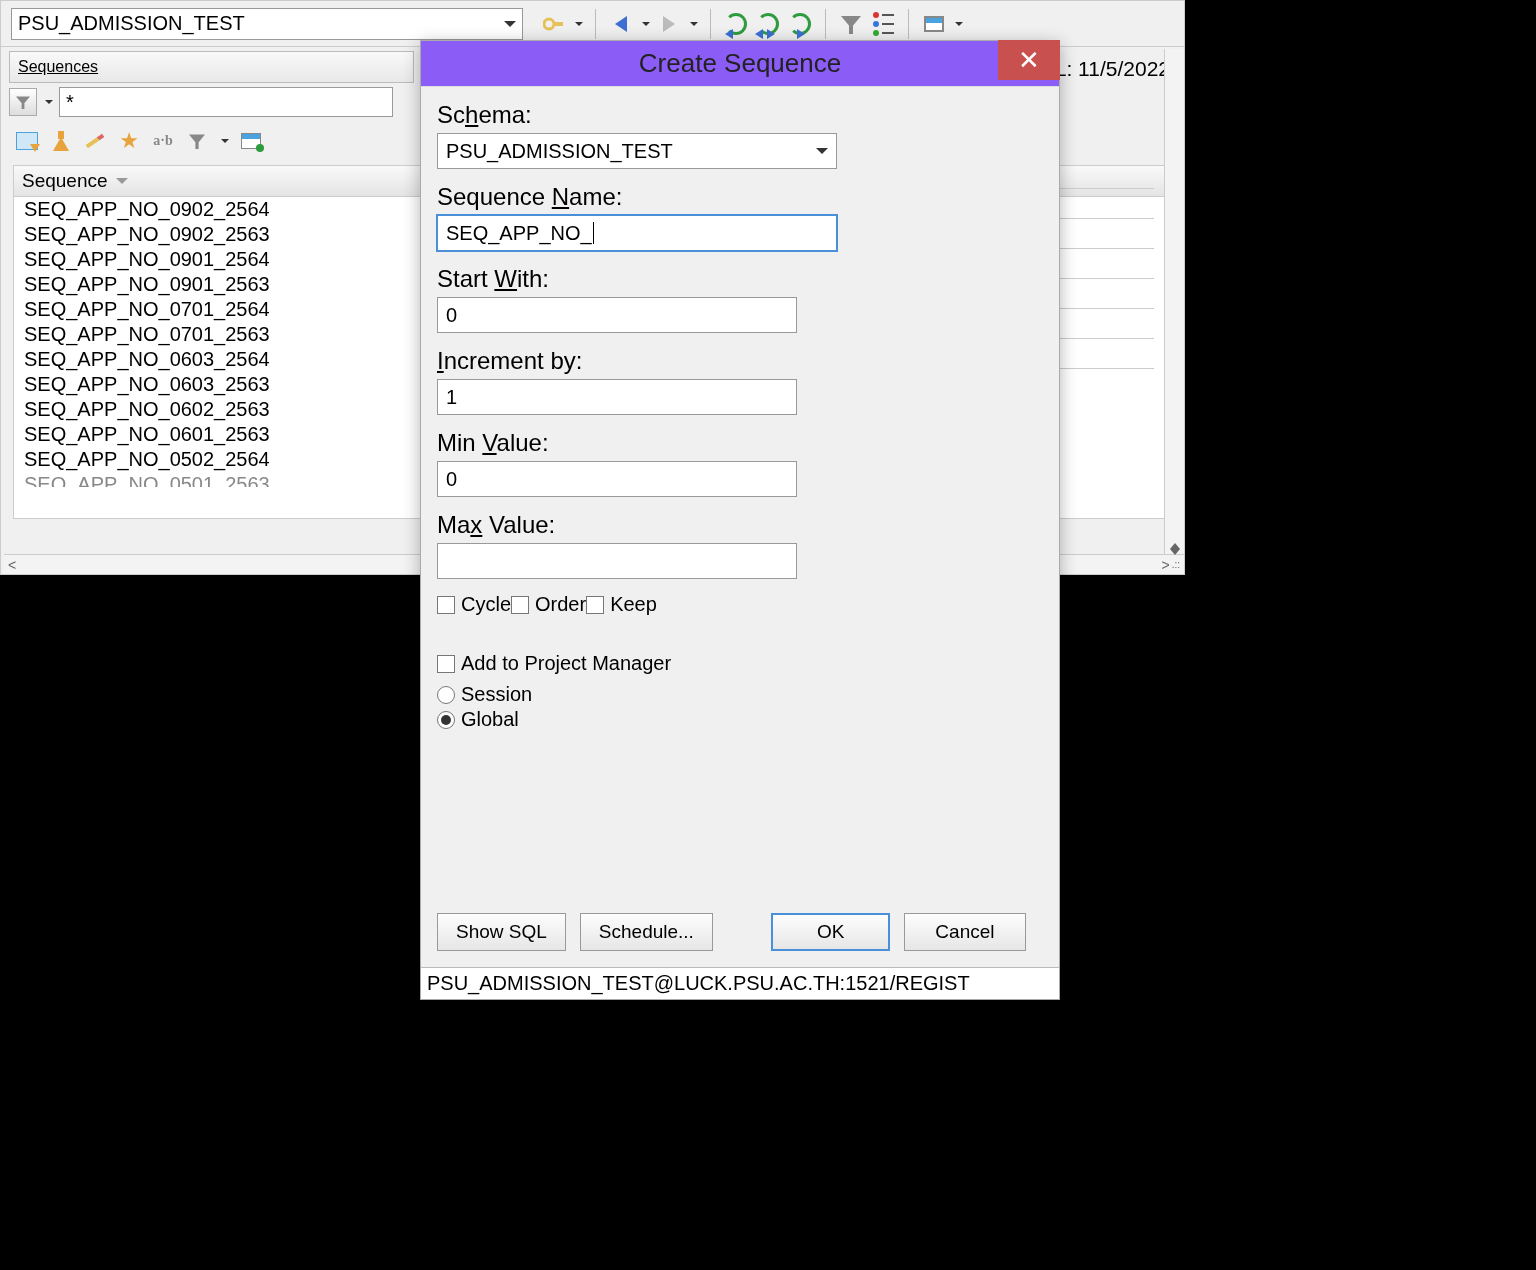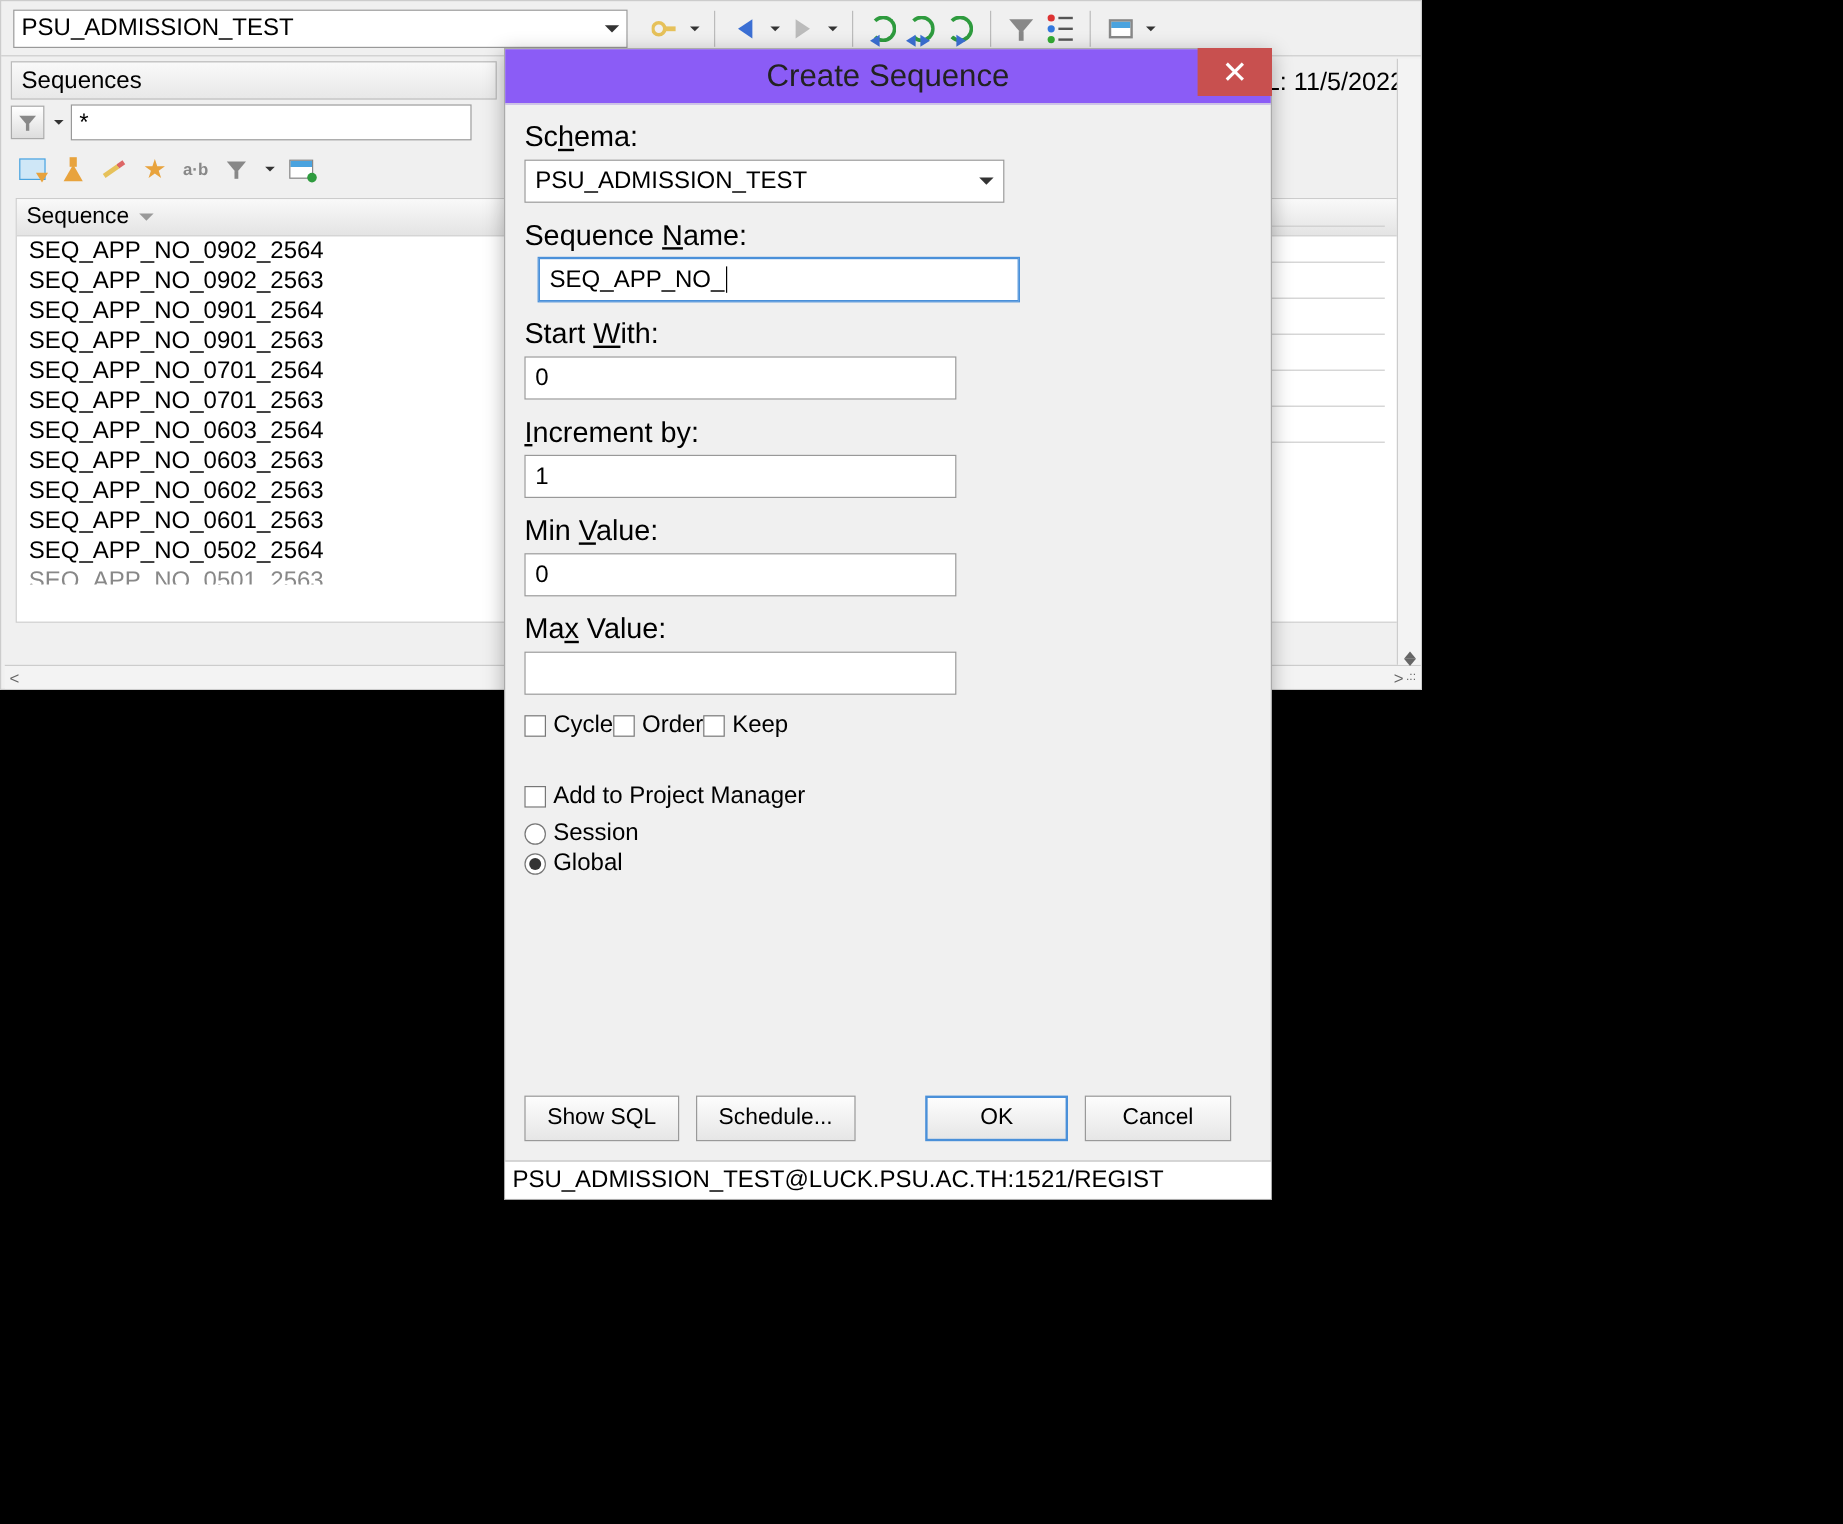--- a/index.html
+++ b/index.html
@@ -26,38 +26,38 @@
   .list-ico { display: flex; flex-direction: column; gap: 3px; }
   .list-ico span { display: flex; align-items: center; gap: 3px; }
   .dot-r { width:6px; height:6px; background:#d33; border-radius:50%; }
   .dot-b { width:6px; height:6px; background:#37d; border-radius:50%; }
   .dot-g { width:6px; height:6px; background:#3a3; border-radius:50%; }
   .bar { width:12px; height:2px; background:#555; }
   .window-ico { width: 20px; height: 16px; border: 2px solid #888; background: linear-gradient(#4aa3df 0 5px, #fff 5px 100%); position: relative; }
 
   
   .row2 { display: flex; height: 38px; align-items: center; }
-  .sequences-panel { width: 405px; border: 1px solid #bbb; background: linear-gradient(#f9f9f9,#e8e8e8); margin: 2px 0 0 8px; height: 32px; display: flex; align-items: center; padding-left: 8px; font-size: 20px; }
+  .sequences-panel { width: 405px; border: 1px solid #bbb; background: linear-gradient(#f9f9f9,#e8e8e8); margin: 2px 0 0 8px; height: 32px; display: flex; align-items: center; padding-left: 8px; font-size: 16px; text-decoration: underline; }
 
   
   .filter-row { display: flex; align-items: center; padding: 2px 8px; gap: 6px; }
   .funnel-btn { width: 28px; height: 28px; border: 1px solid #aaa; background: linear-gradient(#fff,#ddd); display:flex; align-items:center; justify-content:center; }
   .filter-input { flex: 0 0 334px; height: 30px; border: 1px solid #999; background: #fff; padding: 0 6px; font-size: 20px; }
 
   
   .small-tb { display: flex; gap: 10px; padding: 10px 14px; align-items: center; }
   .sico { width: 24px; height: 24px; display: flex; align-items: center; justify-content: center; }
   .sql-ico { width:22px; height:18px; border:1px solid #4aa3df; background:#cfe7f7; position:relative; }
   .sql-ico::before { content:""; position:absolute; right:-3px; bottom:-3px; width:0;height:0;border-left:5px solid transparent; border-right:5px solid transparent; border-top:8px solid #e8a33d; }
   .flask { width:16px; height:20px; position:relative; }
   .flask::before{content:"";position:absolute;bottom:0;left:0;width:0;height:0;border-left:8px solid transparent;border-right:8px solid transparent;border-bottom:14px solid #e8a33d;}
   .flask::after{content:"";position:absolute;top:0;left:5px;width:6px;height:8px;background:#e8a33d;}
   .pencil2 { width: 20px; height: 4px; background: linear-gradient(90deg,#e6c15a 0 70%,#d66 70%); transform: rotate(-35deg); }
   .star { color:#e8a33d; font-size:22px; }
-  .ab { font-size:14px; font-weight:bold; color:#888; }
+  .ab { font-size:14px; font-weight:bold; color:#888;font-family:Liberation Serif, serif; }
   .grid-ico { width:20px; height:16px; background: linear-gradient(#4aa3df 0 5px,#fff 5px); border:1px solid #888; position: relative; }
   .grid-ico::after { content:""; position:absolute; right:-4px; bottom:-4px; width:8px; height:8px; background:#2e9b3e; border-radius:50%; }
 
   
   .seq-list-wrap { margin: 2px 12px 0 12px; border: 1px solid #ccc; background: #fff; height: 354px; overflow: hidden; }
   .seq-header { background: linear-gradient(#f9f9f9,#e4e4e4); border-bottom: 1px solid #ccc; padding: 4px 8px; font-size: 19px; display: flex; align-items: center; gap: 8px; }
   .seq-rows { }
   .seq-row { padding: 1px 10px; font-size: 20px; white-space: nowrap; }
   .seq-row.cut { color: #888; overflow: hidden; height: 15px; }
 
@@ -73,21 +73,21 @@
   .vscroll .vtri-dn { width:0;height:0;border-left:5px solid transparent;border-right:5px solid transparent;border-top:6px solid #666; }
 
   
   .dialog { position: absolute; left: 420px; top: 40px; width: 640px; height: 960px; background: #f0f0f0; border: 1px solid #aaa; box-shadow: 0 4px 16px rgba(0,0,0,.3); display: flex; flex-direction: column; }
   .dlg-title { height: 46px; display: flex; align-items: center; justify-content: center; font-size: 26px; color: #222; position: relative; background: #8b5cf6; border-bottom: 1px solid #ddd; }
   .dlg-close { position: absolute; right: -1px; top: -1px; width: 62px; height: 40px; background: #c8504f; color: #fff; font-size: 26px; display:flex; align-items:center; justify-content:center; }
   .dlg-body { flex: 1; padding: 14px 16px 0 16px; overflow: auto; }
   .fld-label { font-size: 24px; margin-bottom: 4px; }
   .u { text-decoration: underline; }
   .fld-input { width: 400px; height: 36px; border: 1px solid #999; background: #fff; font-size: 20px; padding: 0 8px; display: flex; align-items: center; }
-  .fld-input.focus { border: 1px solid #4a90d9; box-shadow: 0 0 0 1px #4a90d9; margin-left: 12px; }
+  .fld-input.focus { border: 1px solid #4a90d9; box-shadow: 0 0 0 1px #4a90d9; }
   .fld-input.med { width: 360px; }
   .combo-field { display: flex; align-items: center; justify-content: space-between; }
   .blk { margin-bottom: 14px; }
   .check-row { display: flex; margin: 12px 0 6px 0; }
   .chk { display: flex; align-items: center; gap: 6px; font-size: 20px; }
   .chk-box { width: 18px; height: 18px; border: 1px solid #777; background: #fff; }
   .radio { display: flex; align-items: center; gap: 6px; font-size: 20px; margin: 2px 0; }
   .rbox { width: 18px; height: 18px; border: 1px solid #777; border-radius: 50%; background: #fff; display:flex;align-items:center;justify-content:center; }
   .rbox.on::after { content:""; width:10px; height:10px; background:#333; border-radius:50%; }
   .dlg-buttons { display: flex; gap: 14px; padding: 16px; }

